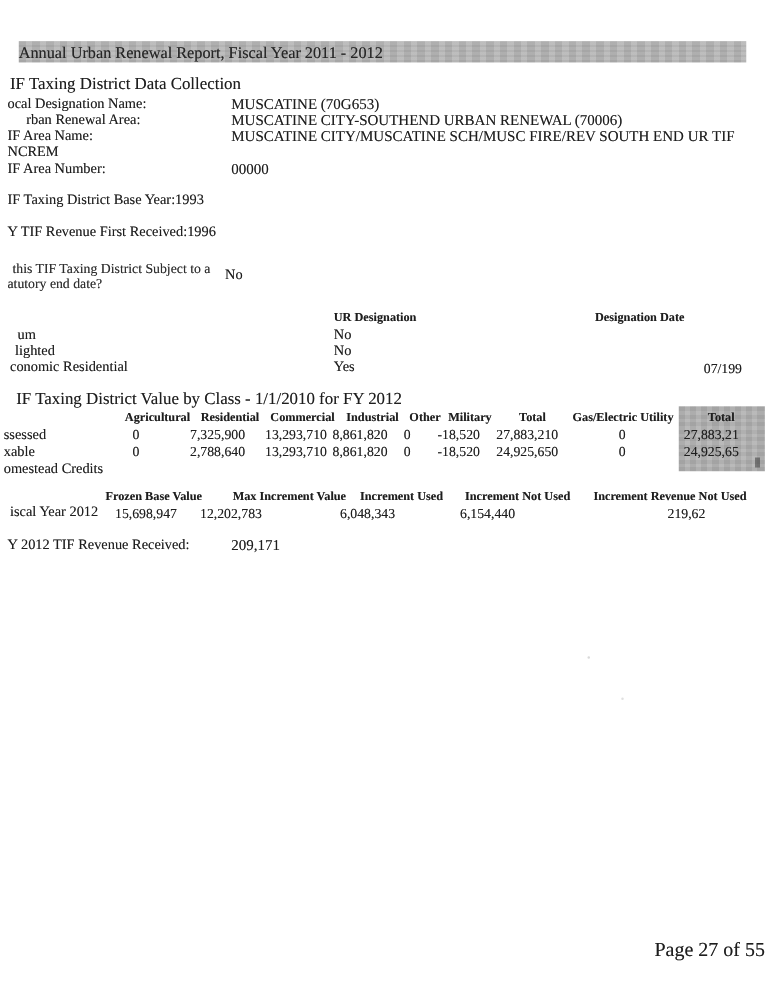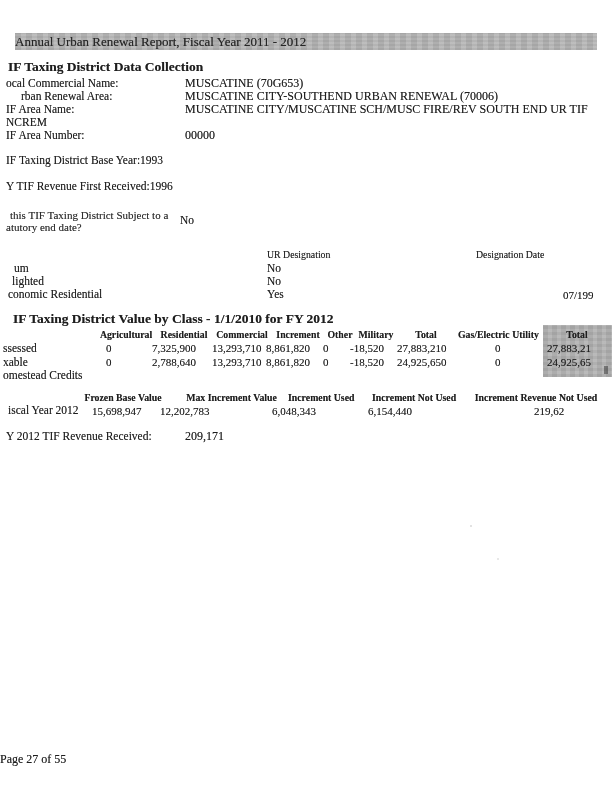--- a/index.html
+++ b/index.html
@@ -10,26 +10,26 @@
   }
   .abs{position:absolute;white-space:nowrap;}
   .banner{
     position:absolute;left:15px;top:33px;width:582px;height:17px;
     background:#b7b7b7;
     background-image:
       repeating-linear-gradient(90deg, rgba(0,0,0,0.06) 0 6px, rgba(255,255,255,0.05) 6px 11px),
       repeating-linear-gradient(0deg, rgba(0,0,0,0.04) 0 2px, rgba(255,255,255,0.04) 2px 4px);
     font-size:13px;line-height:17px;color:#262626;
   }
-  .h1{font-weight:bold;font-size:13.5px;}
+  .h1{font-weight:normal;font-size:13.5px;}
   .lbl{font-size:11.5px;}
   .val{font-size:12px;}
   .small{font-size:11px;color:#2e2e2e;}
   .th{font-weight:bold;font-size:9.8px;text-align:center;}
-  .thl{font-weight:normal;font-size:9.8px;text-align:left;}
+  .thl{font-weight:bold;font-size:9.8px;text-align:left;}
   .num{font-size:11px;}
   .banner span,.h1,.lbl,.val,.th,.thl,.num,.small,.footer{
     text-shadow:0 0 0.5px rgba(45,45,45,0.55);
   }
   .hlbox{
     position:absolute;left:543px;top:325px;width:69px;height:52px;
     background:#b3b3b3;
     background-image:
       repeating-linear-gradient(90deg, rgba(0,0,0,0.05) 0 5px, rgba(255,255,255,0.05) 5px 9px),
       repeating-linear-gradient(0deg, rgba(0,0,0,0.04) 0 3px, rgba(255,255,255,0.04) 3px 6px);
@@ -41,37 +41,37 @@
   
   .vc0{left:106px;width:50px}.vc1{left:152px;width:60px}.vc2{left:212px;width:61px}
   .vc3{left:266px;width:57px}.vc4{left:323px;width:21px}.vc5{left:350px;width:41px}
   .vc6{left:397px;width:56px}.vc7{left:495px;width:42px}.vc8{left:547px;width:68px}
   .vr0{top:342px}.vr1{top:356px}.vr2{top:369px}
   
   .fh0{left:80px;width:86px}.fh1{left:182px;width:99px}.fh2{left:288px;width:65px}
   .fh3{left:372px;width:78px}.fh4{left:472px;width:128px}
   .fv0{left:92px;width:80px}.fv1{left:160px;width:80px}.fv2{left:272px;width:80px}
   .fv3{left:368px;width:80px}.fv4{left:534px;width:80px}
-  .footer{position:absolute;left:0;top:752px;width:612px;text-align:left;font-size:12px;}
+  .footer{position:absolute;left:0;top:752px;width:612px;text-align:right;font-size:16px;}
   .speck{position:absolute;border-radius:50%;}
   .fragment{position:absolute;left:604px;top:366px;width:4px;height:8px;
     background:rgba(60,60,60,0.55);}
 </style>
 </head>
 <body>
 
 <div class="page">
 
   <div class="banner">
     <span>Annual Urban Renewal Report, Fiscal Year 2011 - 2012</span>
   </div>
 
   <div class="abs h1" style="left:8px;top:59px">IF Taxing District Data Collection</div>
 
-  <div class="abs lbl" style="left:6px;top:77px">ocal Commercial Name:</div>
+  <div class="abs lbl" style="left:6px;top:77px">ocal Designation Name:</div>
   <div class="abs val" style="left:185px;top:76px">MUSCATINE (70G653)</div>
 
   <div class="abs lbl" style="left:21px;top:90px">rban Renewal Area:</div>
   <div class="abs val" style="left:185px;top:89px">MUSCATINE CITY-SOUTHEND URBAN RENEWAL (70006)</div>
 
   <div class="abs lbl" style="left:6px;top:103px">IF Area Name:</div>
   <div class="abs val" style="left:185px;top:102px">MUSCATINE CITY/MUSCATINE SCH/MUSC FIRE/REV SOUTH END UR TIF</div>
 
   <div class="abs lbl" style="left:6px;top:116px">NCREM</div>
 
@@ -98,21 +98,21 @@
   <div class="abs lbl" style="left:267px;top:288px">Yes</div>
   <div class="abs num" style="left:563px;top:289px">07/199</div>
 
   <div class="abs h1" style="left:13px;top:311px">IF Taxing District Value by Class - 1/1/2010 for FY 2012</div>
 
   <div class="hlbox"></div>
 
   <div class="abs th vh0" style="top:329px">Agricultural</div>
   <div class="abs th vh1" style="top:329px">Residential</div>
   <div class="abs th vh2" style="top:329px">Commercial</div>
-  <div class="abs th vh3" style="top:329px">Increment</div>
+  <div class="abs th vh3" style="top:329px">Industrial</div>
   <div class="abs th vh4" style="top:329px">Other</div>
   <div class="abs th vh5" style="top:329px">Military</div>
   <div class="abs th vh6" style="top:329px">Total</div>
   <div class="abs th vh7" style="top:329px">Gas/Electric Utility</div>
   <div class="abs th vh8" style="top:329px">Total</div>
 
   <div class="abs lbl vr0" style="left:3px">ssessed</div>
   <div class="abs num vc0 vr0">0</div>
   <div class="abs num vc1 vr0">7,325,900</div>
   <div class="abs num vc2 vr0">13,293,710</div>

